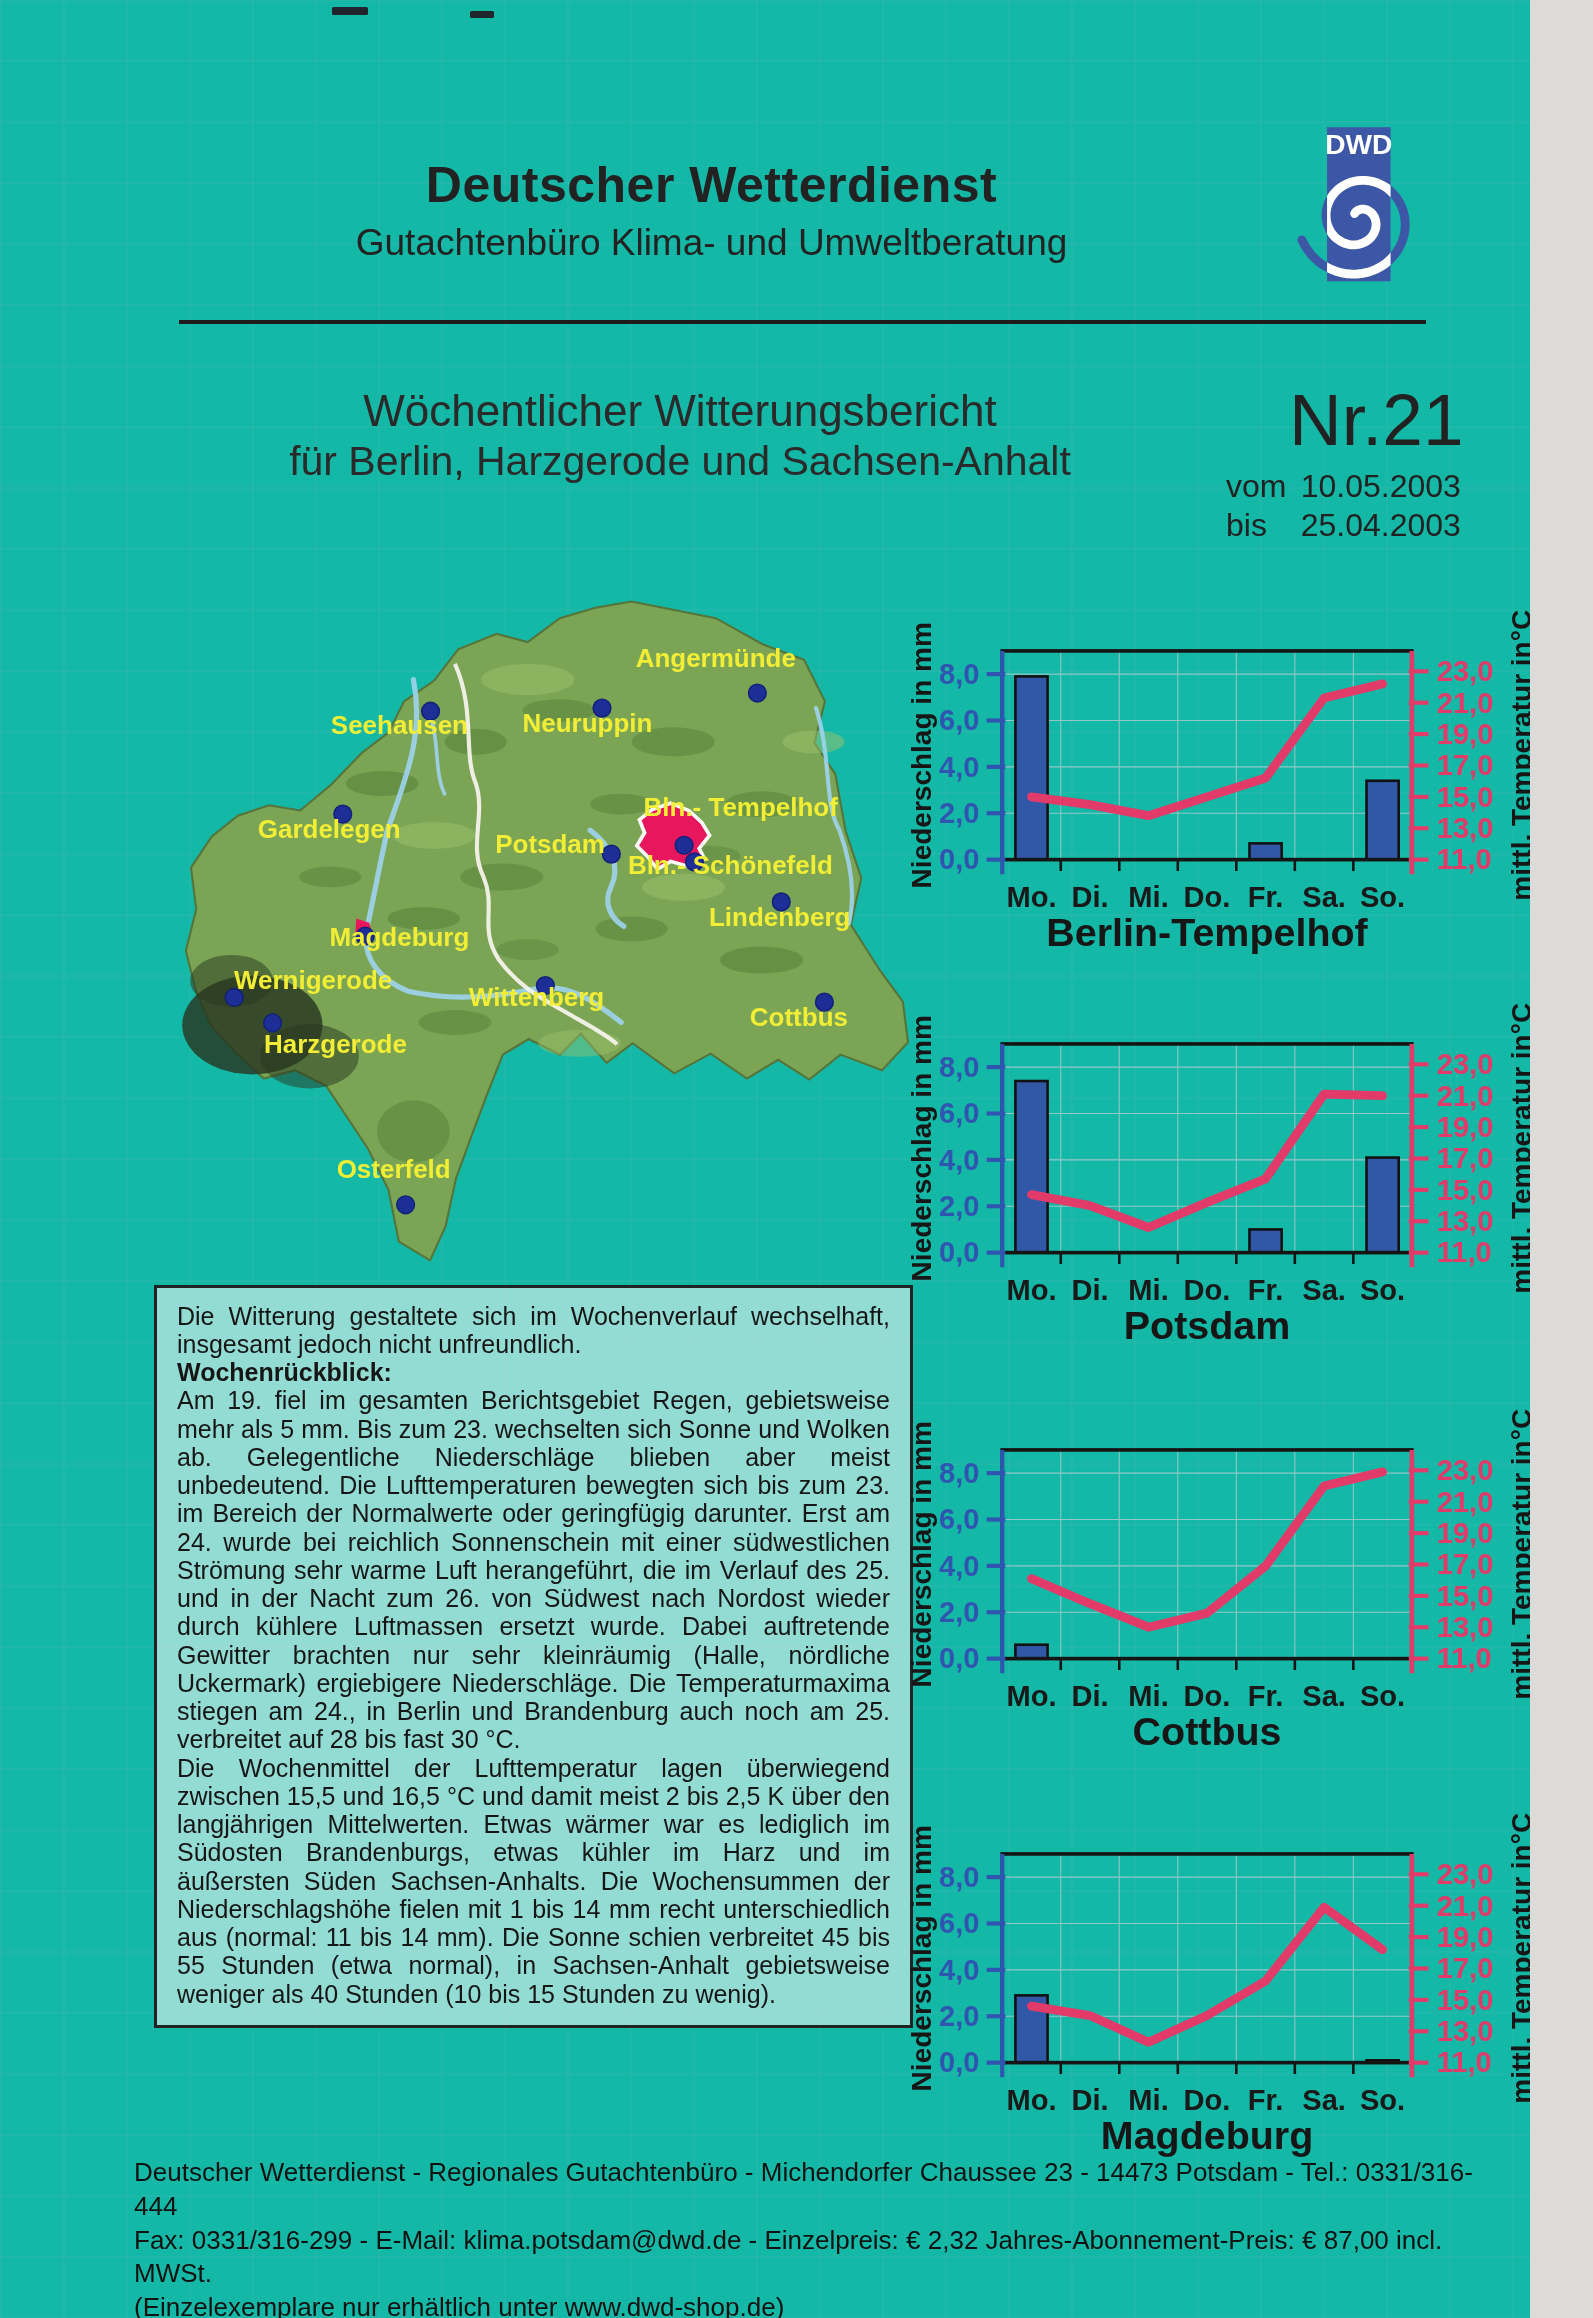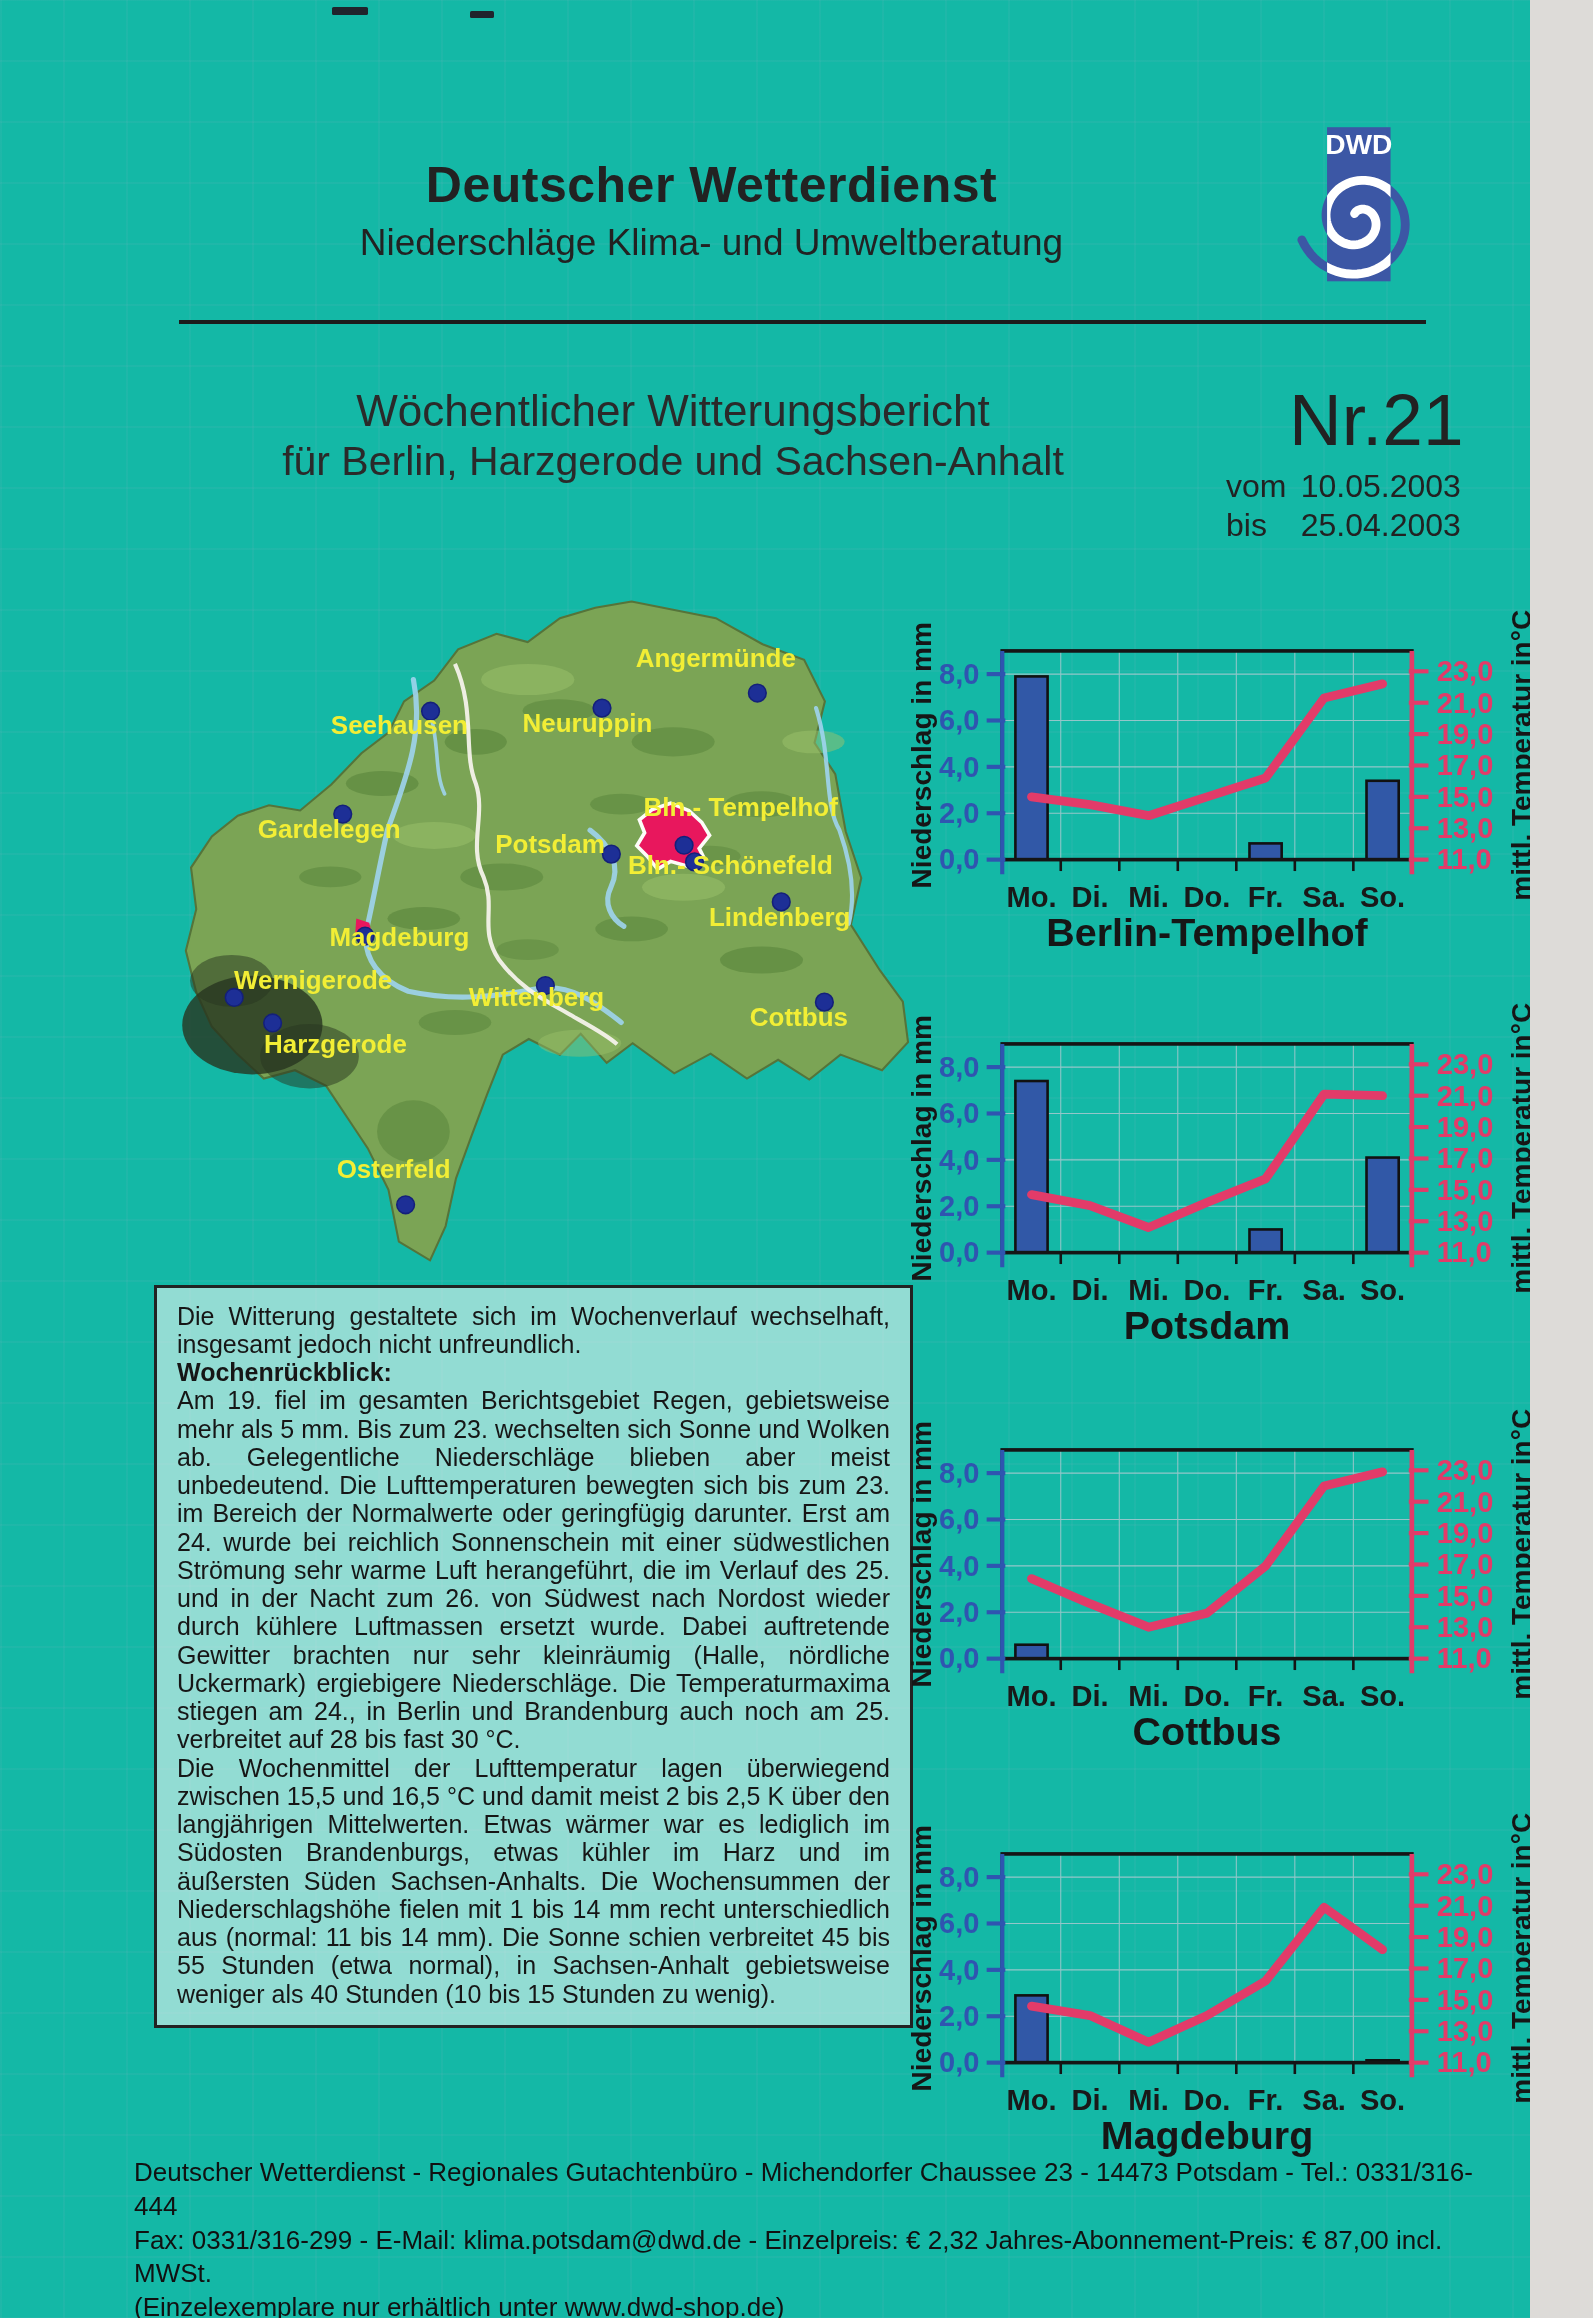--- a/index.html
+++ b/index.html
@@ -11,21 +11,21 @@
                    repeating-linear-gradient(90deg, rgba(160,175,200,.08) 0 1.6px, transparent 1.6px 63px);}
   .abs{position:absolute;}
   .scan-mark{position:absolute;background:#20242c;border-radius:1.6px;}
 
   #masthead-title{left:270px;top:156px;width:883px;text-align:center;
         font-size:50px;font-weight:bold;letter-spacing:0.5px;color:#222;}
   #masthead-subtitle{left:270px;top:222px;width:883px;text-align:center;
         font-size:37px;font-weight:400;color:#222;}
   #masthead-rule{left:179px;top:320px;width:1247px;height:4.2px;background:#1c1c1c;}
 
-  #report-title{left:216px;top:385px;width:914px;text-align:center;
+  #report-title{left:223px;top:385px;width:914px;text-align:center;
         font-size:44px;font-weight:400;color:#2a2a2a;line-height:1.18;}
   #report-title .line2{font-size:41px;}
   #issue-no{left:1289px;top:378px;width:312px;font-size:73px;font-weight:400;color:#222;}
   #issue-dates{left:1226px;top:467px;width:332px;font-size:32px;color:#222;line-height:1.22;}
   #issue-dates .row{display:flex;gap:17.7px;align-items:center;}
   #issue-dates .lbl{width:57px;}
 
   #logo-box{left:1275px;top:122px;width:177px;height:177px;}
 
   #map-box{left:164px;top:586px;width:756px;height:691px;}
@@ -43,21 +43,21 @@
 </style>
 </head>
 <body>
 
 <div id="page">
 
   <div class="scan-mark" style="left:332px;top:7.3px;width:36px;height:7.3px;"></div>
   <div class="scan-mark" style="left:470px;top:11.4px;width:24px;height:6.2px;"></div>
 
   <div class="abs" id="masthead-title">Deutscher Wetterdienst</div>
-  <div class="abs" id="masthead-subtitle">Niederschläge Klima- und Umweltberatung</div>
+  <div class="abs" id="masthead-subtitle">Gutachtenbüro Klima- und Umweltberatung</div>
   <div class="abs" id="masthead-rule"></div>
 
   <svg class="abs" id="logo-box" viewBox="0 0 340 340">
     <rect x="100" y="10" width="122" height="296" fill="#3c57a5"></rect>
     <clipPath id="logo-bar-clip">
         <rect x="100" y="10" width="122" height="296"></rect>
       </clipPath>
     <path id="logo-spiral-blue" fill="none" stroke="#3c57a5" stroke-width="17" stroke-linecap="round" d="M 152.9 175.9 L 153.7 174.5 L 154.7 173.2 L 155.9 172.0 L 157.3 170.8 L 158.8 169.8 L 160.6 169.0 L 162.4 168.3 L 164.5 167.8 L 166.6 167.5 L 168.8 167.4 L 171.1 167.5 L 173.4 168.0 L 175.7 168.6 L 178.1 169.6 L 180.3 170.8 L 182.5 172.3 L 184.6 174.0 L 186.6 176.1 L 188.4 178.3 L 190.0 180.8 L 191.4 183.5 L 192.5 186.4 L 193.3 189.5 L 193.9 192.7 L 194.1 196.0 L 194.0 199.4 L 193.6 202.9 L 192.8 206.3 L 191.6 209.8 L 190.1 213.2 L 188.2 216.5 L 186.0 219.6 L 183.4 222.6 L 180.5 225.4 L 177.3 227.9 L 173.7 230.1 L 170.0 232.0 L 165.9 233.6 L 161.7 234.8 L 157.3 235.6 L 152.7 236.0 L 148.1 235.9 L 143.4 235.4 L 138.7 234.4 L 134.1 232.9 L 129.5 231.0 L 125.1 228.6 L 120.9 225.8 L 116.9 222.5 L 113.1 218.8 L 109.7 214.7 L 106.7 210.2 L 104.0 205.4 L 101.8 200.3 L 100.1 195.0 L 98.9 189.4 L 98.2 183.6 L 98.0 177.7 L 98.4 171.8 L 99.4 165.9 L 101.0 160.0 L 103.1 154.2 L 105.8 148.5 L 109.1 143.1 L 112.9 137.9 L 117.3 133.1 L 122.1 128.7 L 127.4 124.6 L 133.2 121.1 L 139.3 118.1 L 145.7 115.6 L 152.4 113.8 L 159.3 112.6 L 166.4 112.0 L 173.6 112.1 L 180.9 112.9 L 188.1 114.4 L 195.2 116.5 L 202.1 119.4 L 208.8 122.9 L 215.2 127.1 L 221.3 132.0 L 226.9 137.4 L 232.0 143.4 L 236.6 149.9 L 240.6 156.9 L 244.0 164.3 L 246.6 172.1 L 248.6 180.2 L 249.7 188.4 L 250.2 196.9 L 249.8 205.4 L 248.6 213.9 L 246.6 222.3 L 243.7 230.6 L 240.1 238.7 L 235.7 246.4 L 230.6 253.8 L 224.7 260.7 L 218.1 267.1 L 211.0 272.9 L 203.2 278.0 L 194.9 282.4 L 186.2 286.1 L 177.1 288.9 L 167.7 290.9 L 158.1 292.0 L 148.3 292.2 L 138.5 291.5 L 128.7 289.9 L 119.0 287.3 L 109.6 283.8 L 100.4 279.4 L 91.6 274.1 L 83.3 268.0 L 75.6 261.1 L 68.5 253.4 L 62.1 245.0 L 56.4 236.0 L 51.6 226.4"></path>
     <path id="logo-spiral-white" fill="none" stroke="#ffffff" stroke-width="17" stroke-linecap="round" clip-path="url(#logo-bar-clip)" d="M 152.9 175.9 L 153.7 174.5 L 154.7 173.2 L 155.9 172.0 L 157.3 170.8 L 158.8 169.8 L 160.6 169.0 L 162.4 168.3 L 164.5 167.8 L 166.6 167.5 L 168.8 167.4 L 171.1 167.5 L 173.4 168.0 L 175.7 168.6 L 178.1 169.6 L 180.3 170.8 L 182.5 172.3 L 184.6 174.0 L 186.6 176.1 L 188.4 178.3 L 190.0 180.8 L 191.4 183.5 L 192.5 186.4 L 193.3 189.5 L 193.9 192.7 L 194.1 196.0 L 194.0 199.4 L 193.6 202.9 L 192.8 206.3 L 191.6 209.8 L 190.1 213.2 L 188.2 216.5 L 186.0 219.6 L 183.4 222.6 L 180.5 225.4 L 177.3 227.9 L 173.7 230.1 L 170.0 232.0 L 165.9 233.6 L 161.7 234.8 L 157.3 235.6 L 152.7 236.0 L 148.1 235.9 L 143.4 235.4 L 138.7 234.4 L 134.1 232.9 L 129.5 231.0 L 125.1 228.6 L 120.9 225.8 L 116.9 222.5 L 113.1 218.8 L 109.7 214.7 L 106.7 210.2 L 104.0 205.4 L 101.8 200.3 L 100.1 195.0 L 98.9 189.4 L 98.2 183.6 L 98.0 177.7 L 98.4 171.8 L 99.4 165.9 L 101.0 160.0 L 103.1 154.2 L 105.8 148.5 L 109.1 143.1 L 112.9 137.9 L 117.3 133.1 L 122.1 128.7 L 127.4 124.6 L 133.2 121.1 L 139.3 118.1 L 145.7 115.6 L 152.4 113.8 L 159.3 112.6 L 166.4 112.0 L 173.6 112.1 L 180.9 112.9 L 188.1 114.4 L 195.2 116.5 L 202.1 119.4 L 208.8 122.9 L 215.2 127.1 L 221.3 132.0 L 226.9 137.4 L 232.0 143.4 L 236.6 149.9 L 240.6 156.9 L 244.0 164.3 L 246.6 172.1 L 248.6 180.2 L 249.7 188.4 L 250.2 196.9 L 249.8 205.4 L 248.6 213.9 L 246.6 222.3 L 243.7 230.6 L 240.1 238.7 L 235.7 246.4 L 230.6 253.8 L 224.7 260.7 L 218.1 267.1 L 211.0 272.9 L 203.2 278.0 L 194.9 282.4 L 186.2 286.1 L 177.1 288.9 L 167.7 290.9 L 158.1 292.0 L 148.3 292.2 L 138.5 291.5 L 128.7 289.9 L 119.0 287.3 L 109.6 283.8 L 100.4 279.4 L 91.6 274.1 L 83.3 268.0 L 75.6 261.1 L 68.5 253.4 L 62.1 245.0 L 56.4 236.0 L 51.6 226.4"></path>
     <text x="161" y="62" text-anchor="middle" font-size="54" font-weight="bold" fill="#ffffff">DWD</text>

